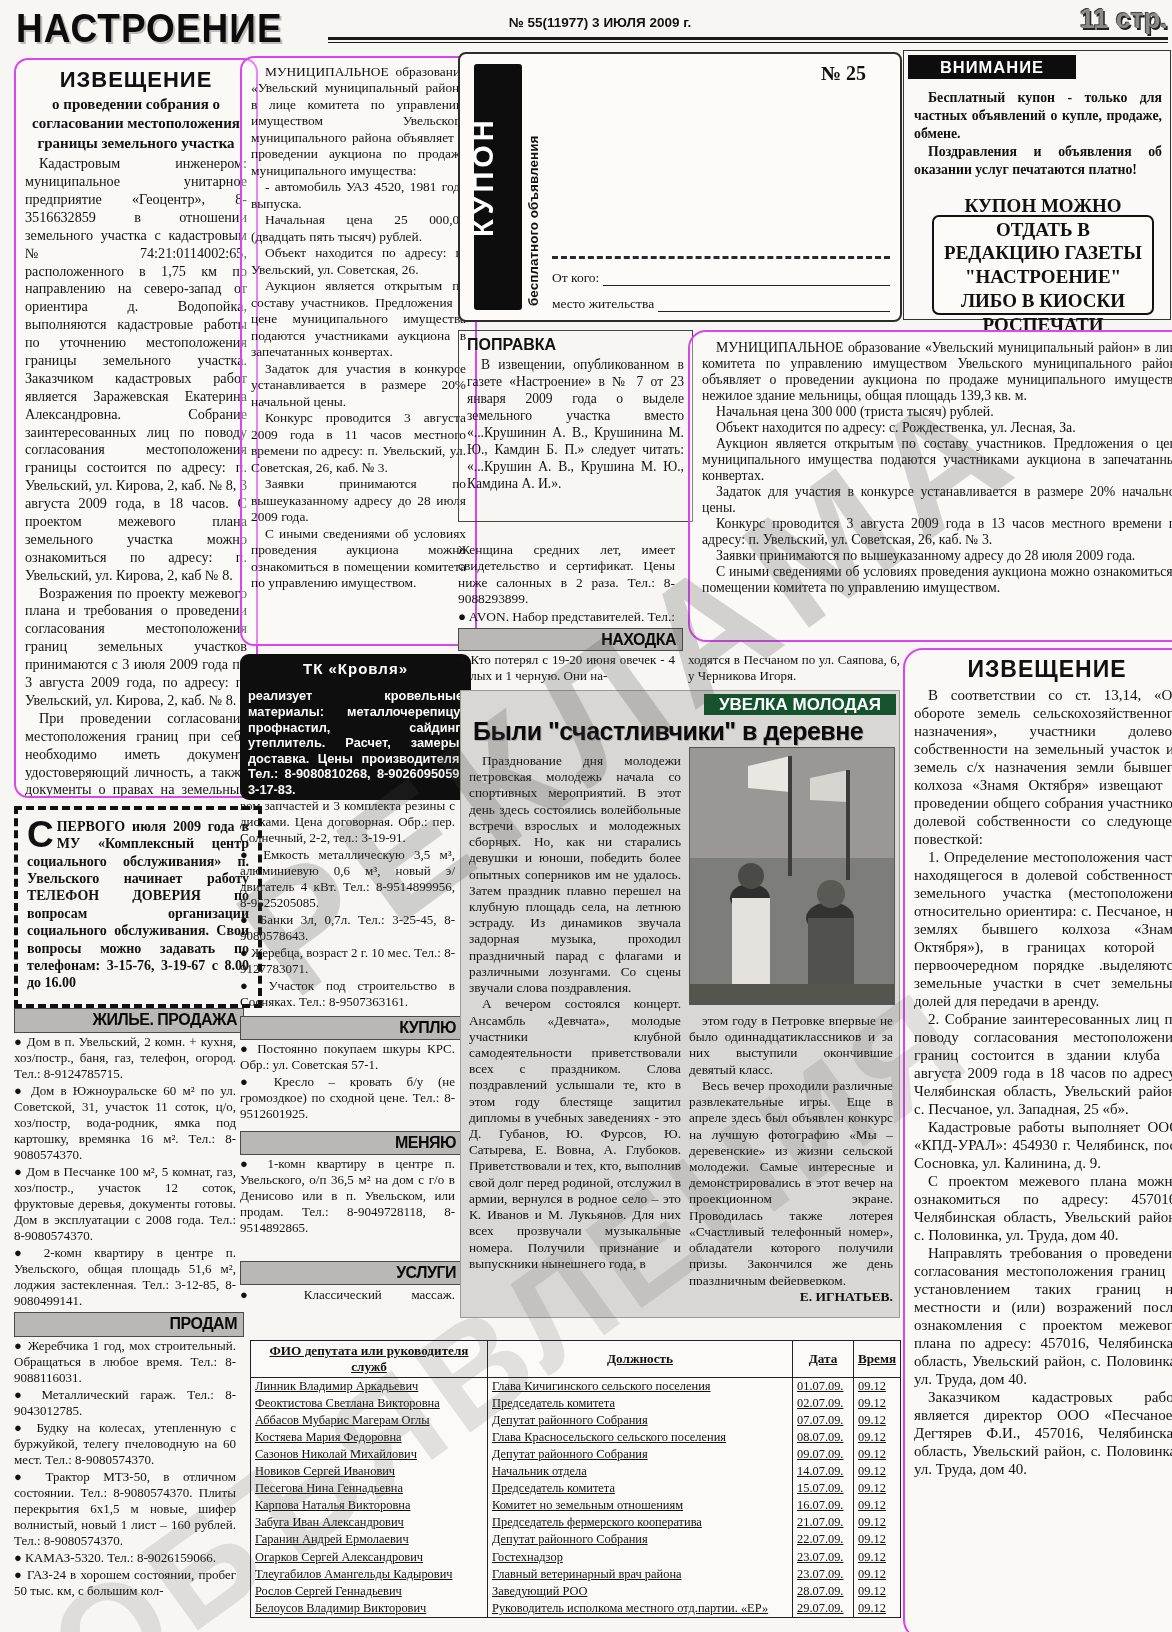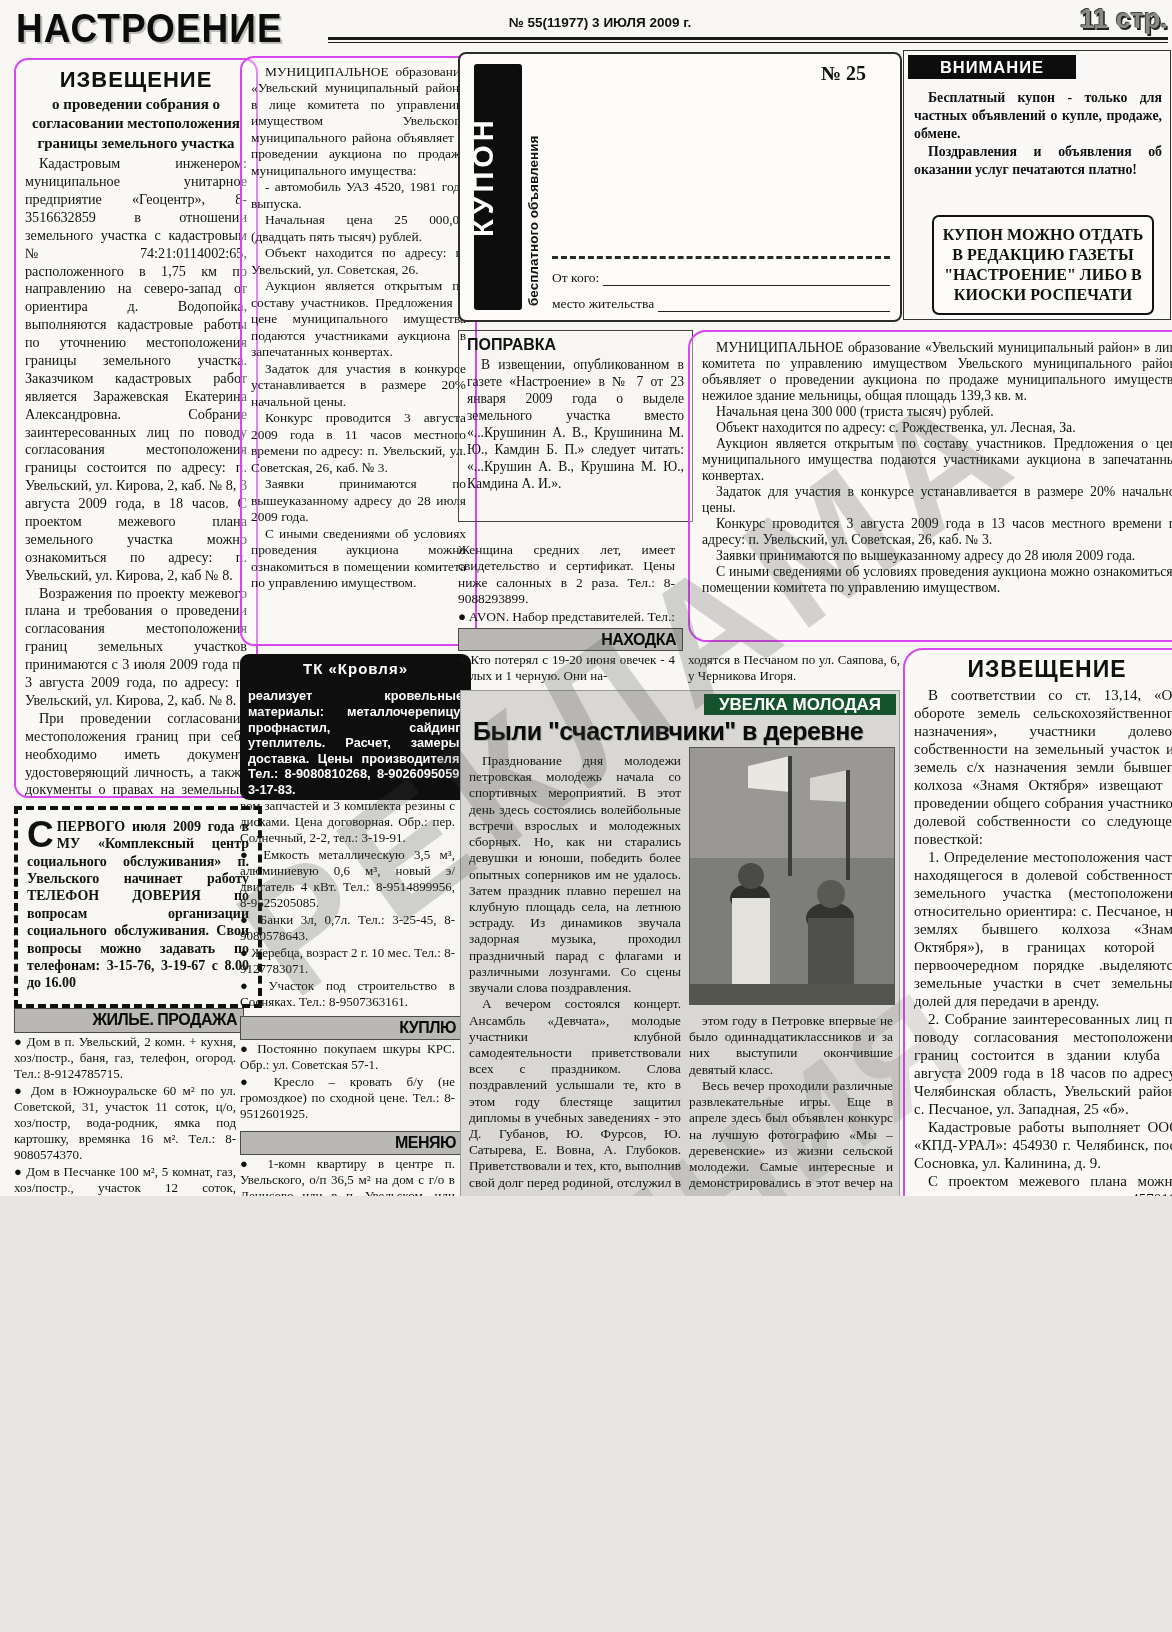--- a/index.html
+++ b/index.html
@@ -1,16 +1,16 @@
 <!DOCTYPE html>
 <html lang="ru"><head>
 <meta charset="utf-8">
 <style>
   html,body{margin:0;padding:0;background:#e8e6e2;}
-  #page{position:relative;width:1172px;height:1196px;background:#f7f6f2;overflow:hidden;
+  #page{position:relative;width:1172px;height:1632px;background:#f7f6f2;overflow:hidden;
         font-family:"Liberation Serif",serif;color:#111;}
   .abs{position:absolute;}
   
   .logo{font-family:"Liberation Sans",sans-serif;font-weight:900;font-size:37px;letter-spacing:1px;
         color:#0c0c0c;text-shadow:2px 2px 0 #bdbcb8;transform:scaleY(1.08);transform-origin:left top;}
   .issue{font-family:"Liberation Sans",sans-serif;font-weight:bold;font-size:13.5px;text-align:center;}
   .pagenum{font-family:"Liberation Sans",sans-serif;font-weight:900;font-size:27px;color:#8a8a86;
         text-shadow:1.5px 1.5px 0 #222,-1px -1px 0 #444;}
   .hrule{border-top:3px solid #1a1a1a;border-bottom:1px solid #1a1a1a;height:2px;}
   
@@ -40,21 +40,21 @@
   .fillline .ln{flex:1;border-bottom:1.3px solid #222;}
   
   #vnimanie{border:1.5px solid #333;background:rgba(255,255,255,.4);}
   .vn-title{position:absolute;left:4px;top:4px;width:168px;height:24px;background:#0d0d0d;color:#fff;
        font-family:"Liberation Sans",sans-serif;font-weight:900;font-size:16.5px;line-height:24px;
        text-align:center;letter-spacing:1px;}
   .vn-body{position:absolute;left:10px;right:8px;top:38px;font-weight:bold;font-size:13.8px;
        line-height:1.3;text-align:justify;}
   .vn-body p{margin:0;text-indent:14px;}
   .vn-box{position:absolute;left:28px;right:16px;top:164px;height:92px;border:2.5px solid #111;
-       border-radius:7px;font-weight:bold;font-size:16px;line-height:1.25;text-align:center;
+       border-radius:7px;font-weight:bold;font-size:19px;line-height:1.25;text-align:center;
        display:flex;align-items:center;justify-content:center;padding:2px 6px;background:#fcfbf8;}
   
   #krovlya{background:#0e0e0e;color:#fff;border-radius:9px;padding:6px 8px;overflow:hidden;
        font-family:"Liberation Sans",sans-serif;font-weight:bold;font-size:12.8px;line-height:1.22;text-align:justify;}
   #krovlya .kt{text-align:center;font-size:15px;letter-spacing:1px;margin-bottom:10px;}
   
   #article{background:#d8d7d3;border:1px solid #9a9a96;}
   .rubric{position:absolute;right:3px;top:3px;width:192px;height:21px;background:#14532d;color:#fff;
        font-family:"Liberation Sans",sans-serif;font-weight:900;font-size:17px;line-height:21px;
        text-align:center;letter-spacing:0;}

